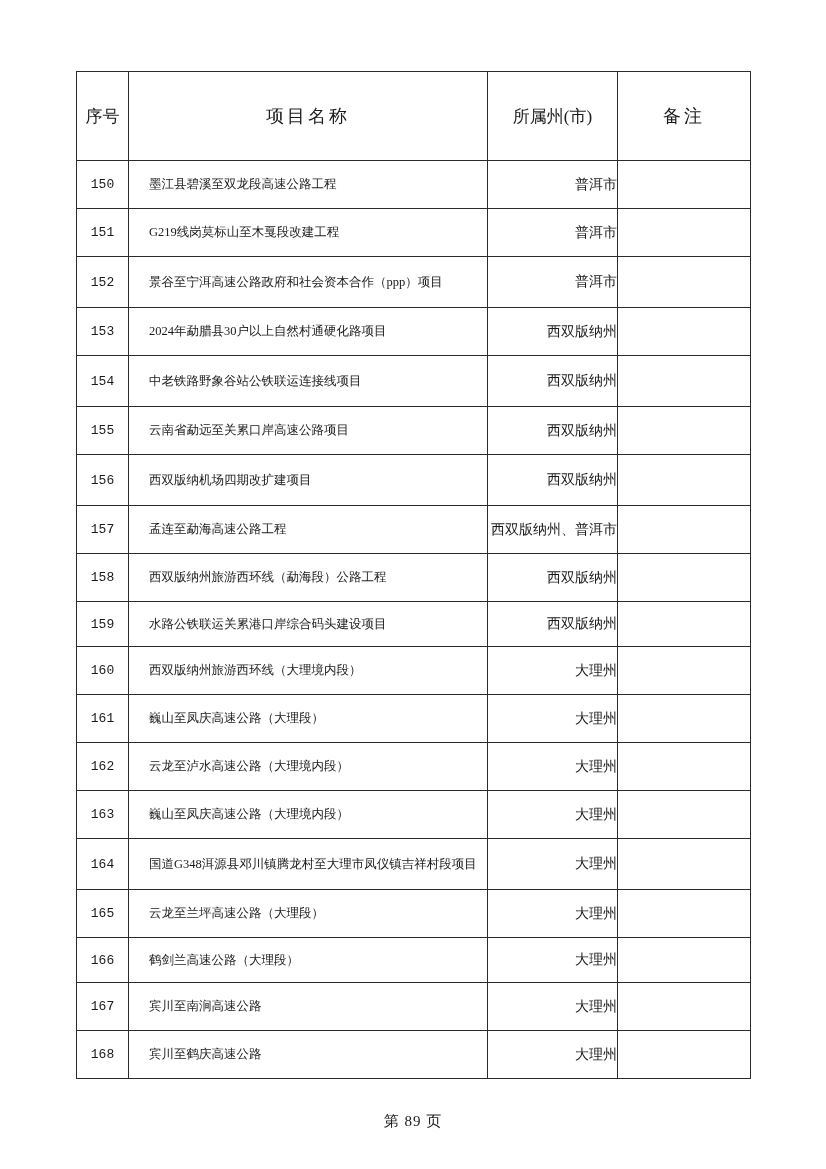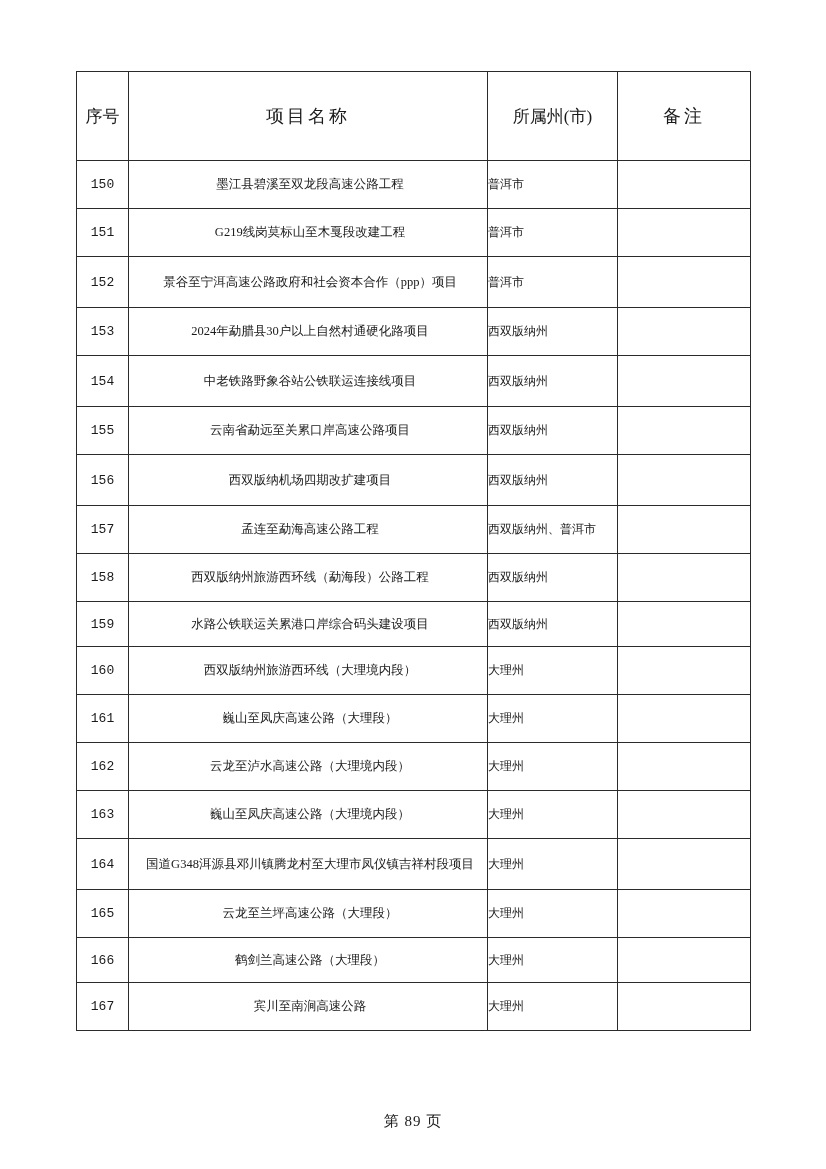--- a/index.html
+++ b/index.html
@@ -80,28 +80,28 @@
     height: 47px;
     font-size: 12.5px;
   }
   tbody td.seq {
     text-align: center;
     font-size: 13px;
     font-family: Liberation Mono, monospace;
     margin-left: 35px;
   }
   tbody td.name {
-    text-align: center;
-    padding-left: 4px;
+    text-align: left;
+    padding-left: 20px;
     line-height: 1.2;
     margin-top: 30px;
   }
   tbody td.region {
-    text-align: left;
-    font-size: 12px;
+    text-align: right;
+    font-size: 14px;
   }
   tbody td.remark {
     text-align: center;
   }
 
   
   tbody tr.tall td { height: 50px; }
   tbody tr.short td { height: 44px; }
 
   .footer {
@@ -238,19 +238,25 @@
             <td class="name">鹤剑兰高速公路（大理段）</td>
             <td class="region">大理州</td>
             <td class="remark"></td>
           </tr>
           <tr>
             <td class="seq">167</td>
             <td class="name">宾川至南涧高速公路</td>
             <td class="region">大理州</td>
             <td class="remark"></td>
           </tr>
+          <tr>
+            <td class="seq">168</td>
+            <td class="name">宾川至鹤庆高速公路</td>
+            <td class="region">大理州</td>
+            <td class="remark"></td>
+          </tr>
         </tbody>
     </table>
   </div>
 
   <div class="footer">第 89 页</div>
 
 </div>
 
 </body></html>

